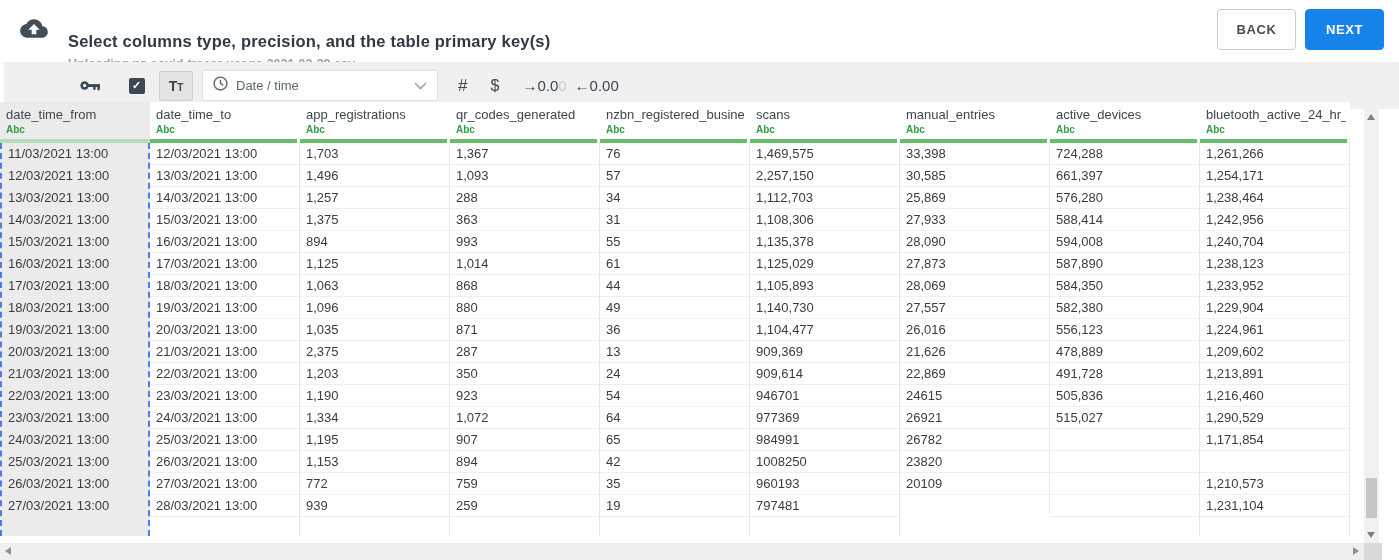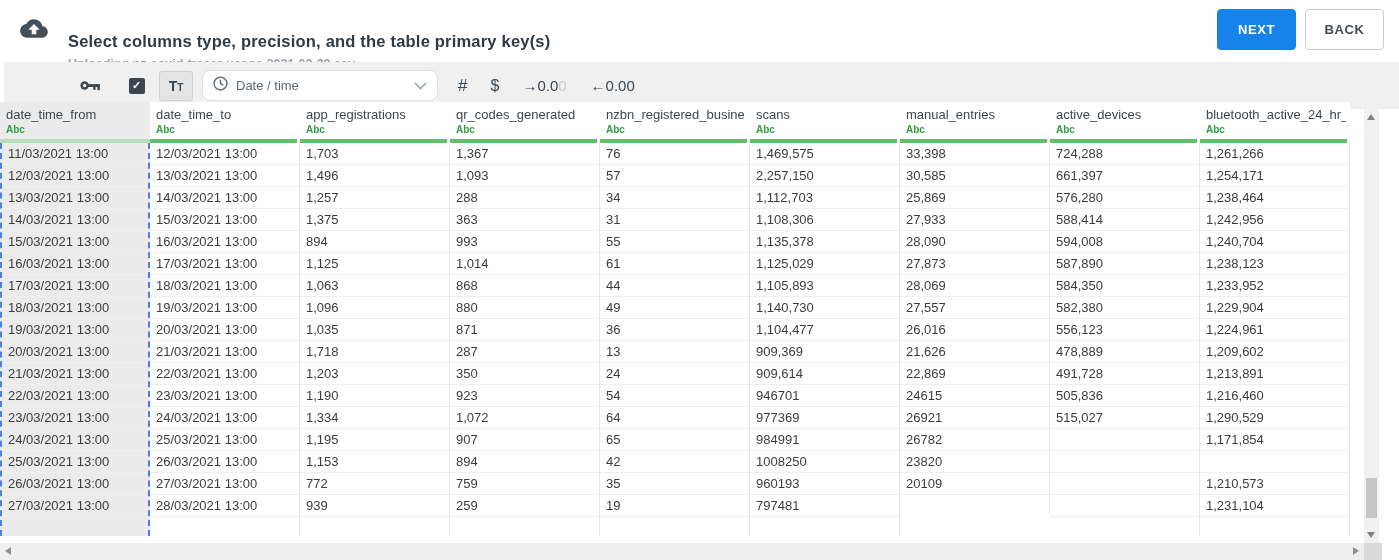--- a/index.html
+++ b/index.html
@@ -23,29 +23,29 @@
   .toolbar { position:absolute; top:62px; left:4px; width:100%; height:47px; background:#f0f0f1;
              display:flex; align-items:center; }
   .key-icon { margin-left:76px; display:flex; }
   .checkbox { margin-left:28px; width:16px; height:16px; background:#3b4751; border-radius:2px;
               position:relative; cursor:pointer; }
   .checkbox::after { content:"✓"; position:absolute; left:3px; top:1px; color:#fff; font-size:11px; font-weight:700; }
   .tt-button { margin-left:14px; width:34px; height:30px; background:#e4e4e5; border:1px solid #cdd0d2;
                border-radius:3px; display:flex; align-items:center; justify-content:center;
                font-size:14px; font-weight:700; color:#3b4751; font-variant:small-caps; cursor:pointer; }
   .type-select { margin-left:9px; width:236px; height:31px; background:#fff; border:1px solid #dde1e4;
-                 border-radius:8px; display:flex; align-items:center; padding:8px 10px; cursor:pointer; }
+                 border-radius:3px; display:flex; align-items:center; padding:8px 10px; cursor:pointer; }
   .type-select-label { margin-left:8px; font-size:13px; color:#5b6770; }
   .type-select .chev { margin-left:auto; display:flex; }
   .tb-sym { color:#3b4751; font-weight:500; cursor:pointer; }
   .sym-num { margin-left:20px; font-size:17px; }
   .sym-cur { margin-left:23px; font-size:16px; }
   .dec { margin-left:23px; font-size:15px; color:#3b4751; cursor:pointer; white-space:nowrap; }
   .dec .faded { color:#c4ccd2; }
-  .dec + .dec { margin-left:24px; }
+  .dec + .dec { margin-left:8px; }
 
   
   #table-root { position:absolute; top:102px; left:0; display:flex; }
   .table-column { width:150px; flex:0 0 150px; }
   .col-header { height:37px; padding:5px 4px 0 6px; background:#fff; }
   .table-column.selected .col-header { background:#ebebeb; }
   .col-name { font-size:13px; color:#3e474e; white-space:nowrap; overflow:hidden; }
   .col-type { margin-top:2px; font-size:10px; font-weight:700; color:#2f9e44; }
   .green-bar { height:4px; background:#65bf6a; margin-right:3px; }
   .table-column.selected .green-bar { background:#b9dcba; margin-right:0; }
@@ -79,22 +79,22 @@
     <span class="upload-icon">
       <svg width="28" height="23" viewBox="0 0 24 20">
         <path fill="#434f58" d="M19.35 8.04C18.67 4.59 15.64 2 12 2 9.11 2 6.6 3.64 5.35 6.04 2.34 6.36 0 8.91 0 12c0 3.31 2.69 6 6 6h13c2.76 0 5-2.24 5-5 0-2.64-2.05-4.78-4.65-4.96zM14 11v4h-4v-4H7l5-5 5 5h-3z"></path>
       </svg>
     </span>
     <div class="titles">
       <div class="page-title">Select columns type, precision, and the table primary key(s)</div>
       <div class="page-subtitle">Uploading nz-covid-tracer-usage-2021-03-29.csv</div>
     </div>
     <div class="header-buttons">
+      <button class="btn btn-back">BACK</button>
       <button class="btn btn-next">NEXT</button>
-      <button class="btn btn-back">BACK</button>
     </div>
   </div>
 
   <div class="toolbar">
     <span class="key-icon">
       <svg width="21" height="13" viewBox="0 0 21 13">
         <circle cx="4.6" cy="6.5" r="4.2" fill="#3b4751"></circle>
         <circle cx="4.6" cy="6.5" r="1.7" fill="#f0f0f1"></circle>
         <rect x="8" y="5.1" width="12" height="2.9" fill="#3b4751"></rect>
         <rect x="13.2" y="7.6" width="2.4" height="3.2" fill="#3b4751"></rect>
@@ -187,21 +187,21 @@
         <div class="col-cells">
           <div class="cell">1,703</div>
           <div class="cell">1,496</div>
           <div class="cell">1,257</div>
           <div class="cell">1,375</div>
           <div class="cell">894</div>
           <div class="cell">1,125</div>
           <div class="cell">1,063</div>
           <div class="cell">1,096</div>
           <div class="cell">1,035</div>
-          <div class="cell">1,718</div>
+          <div class="cell">2,375</div>
           <div class="cell">1,203</div>
           <div class="cell">1,190</div>
           <div class="cell">1,334</div>
           <div class="cell">1,195</div>
           <div class="cell">1,153</div>
           <div class="cell">772</div>
           <div class="cell">939</div>
           <div class="cell filler"></div>
         </div>
       </div>

